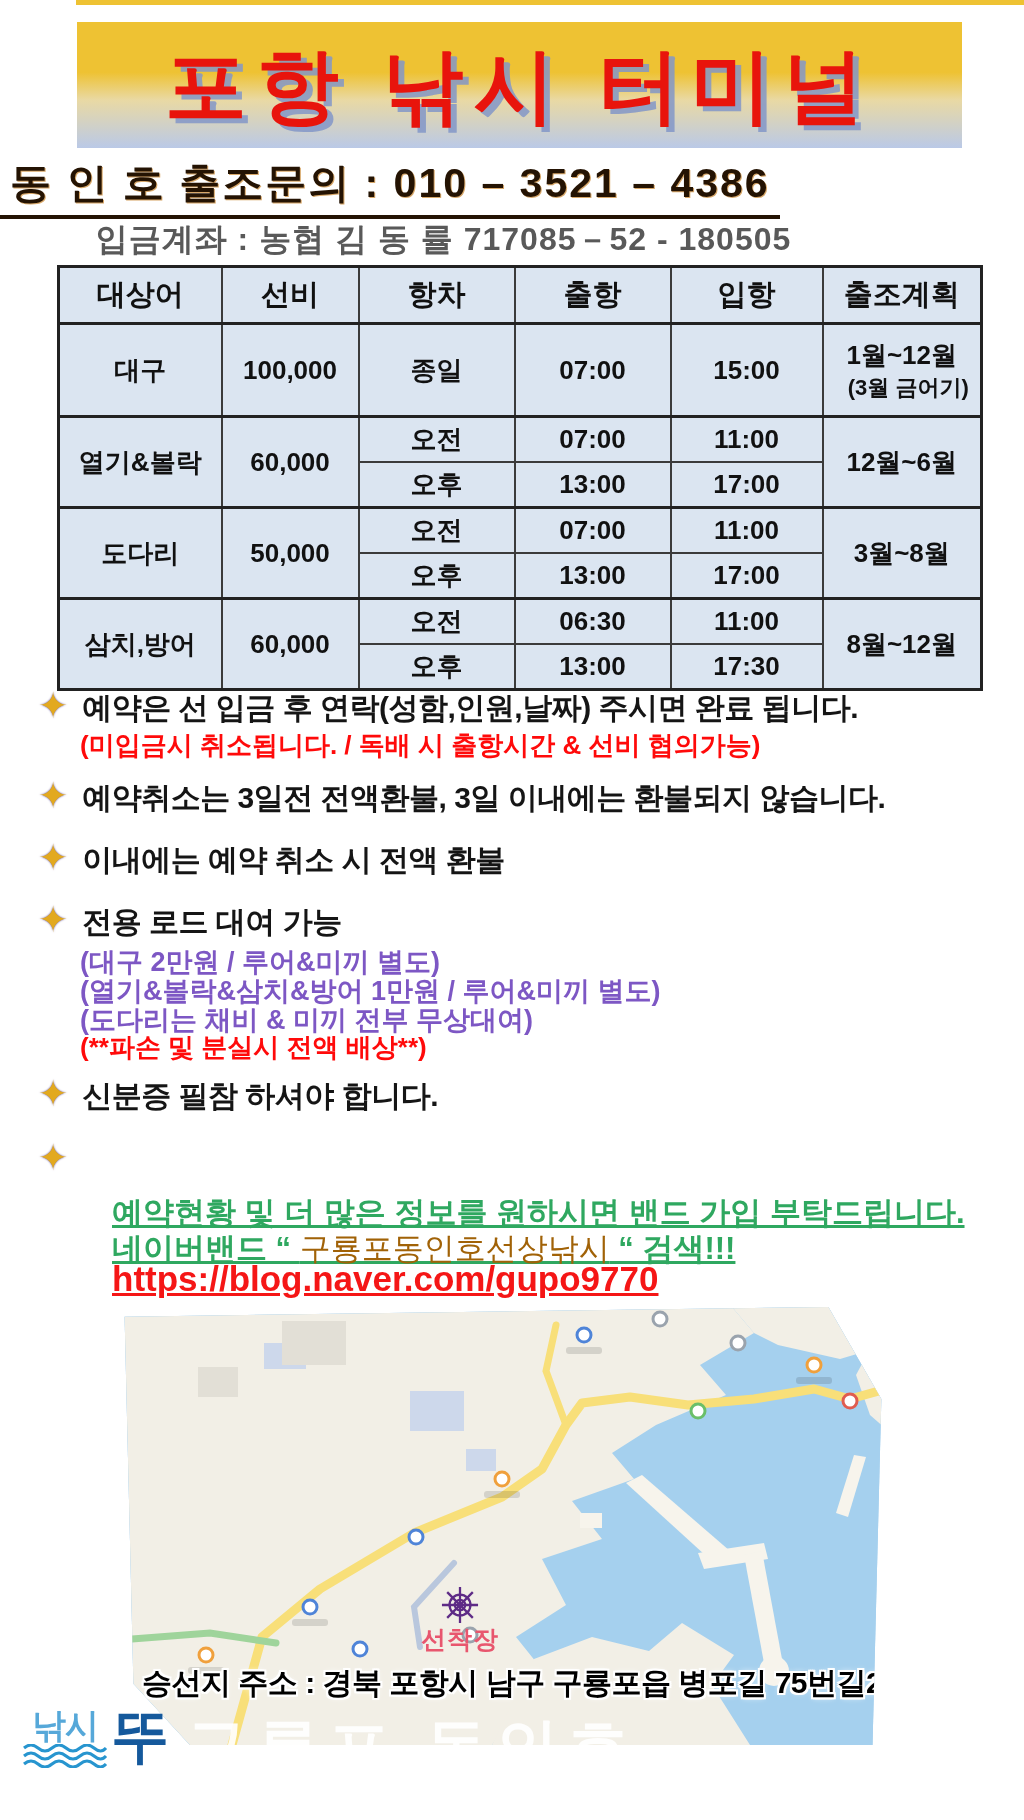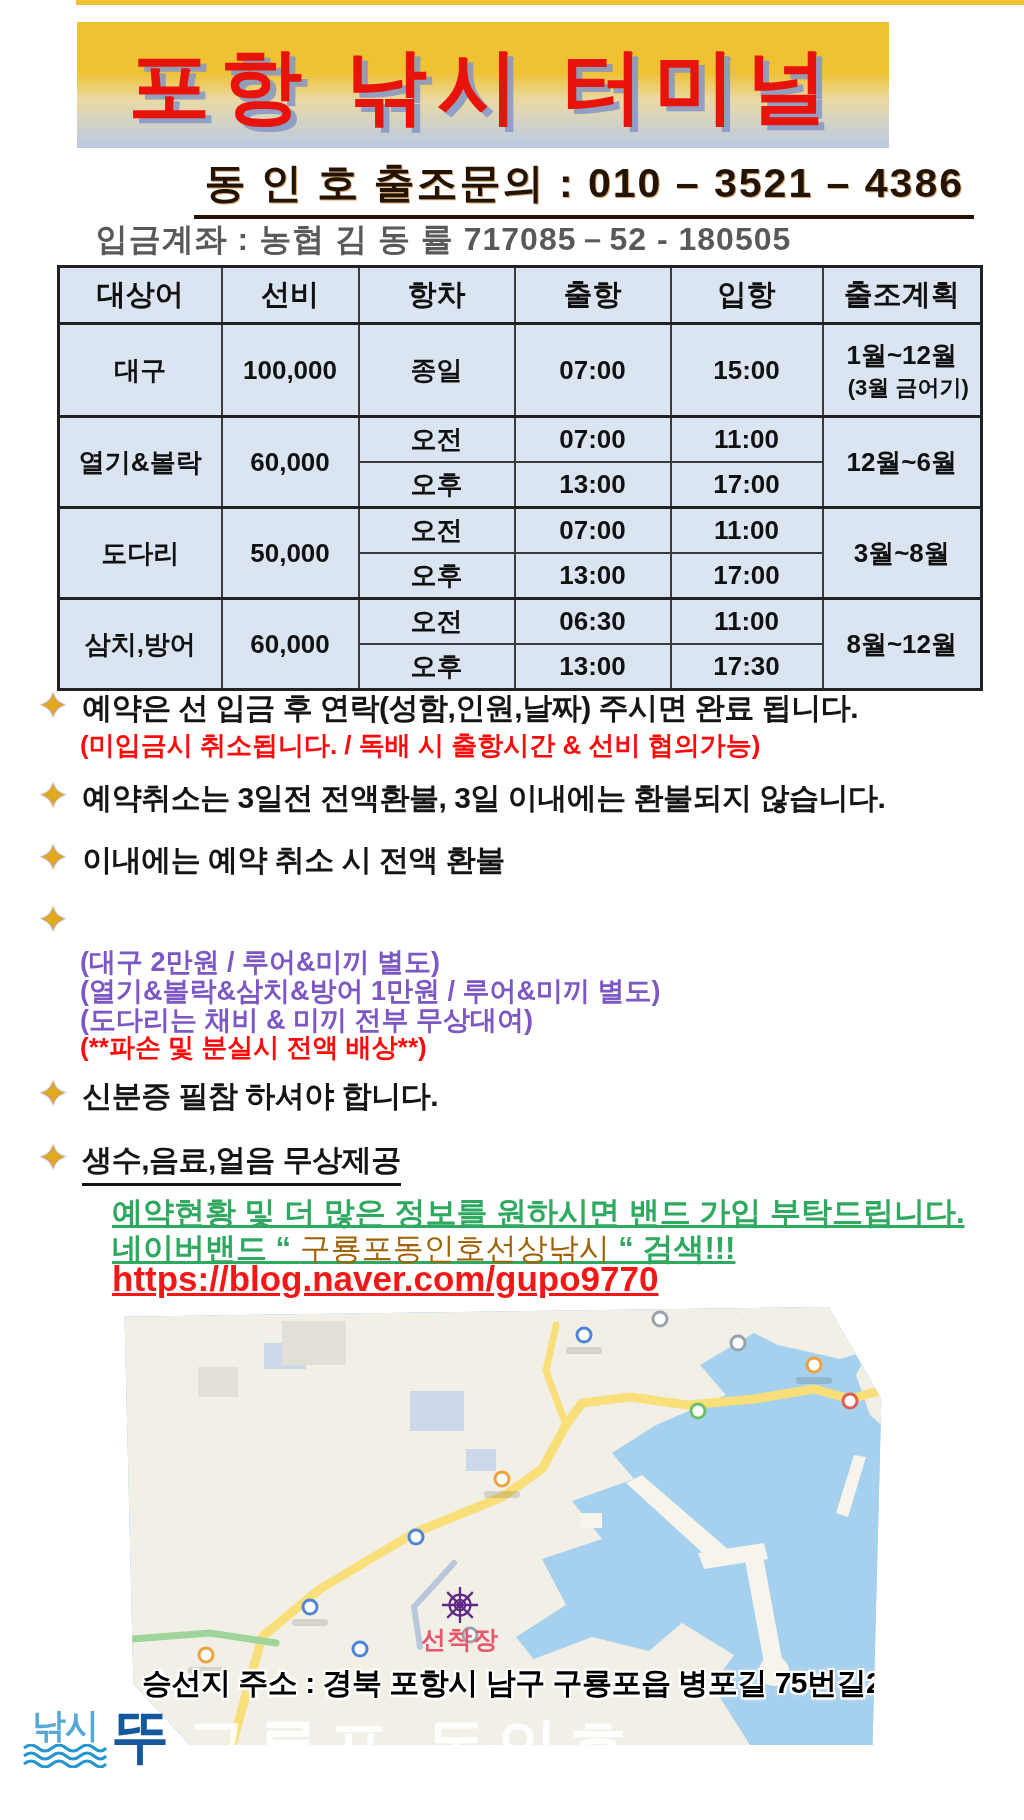--- a/index.html
+++ b/index.html
@@ -5,31 +5,31 @@
   html,body{margin:0;padding:0;}
   body{
     width:1024px;height:1820px;position:relative;overflow:hidden;
     background:#ffffff;font-family:"Liberation Sans","DejaVu Sans",sans-serif;
   }
   .abs{position:absolute;}
   
   .top-strip{left:76px;top:0;width:948px;height:5px;background:#eec233;}
   
   .banner{
-    left:77px;top:22px;width:812px;height:126px;
+    left:77px;top:22px;width:885px;height:126px;
     background:linear-gradient(180deg,#eec233 0%,#eec233 40%,#e9d9a4 62%,#bac9e7 100%);
     text-align:center;
   }
   .banner-title{
     margin:0;font-size:82px;font-weight:bold;color:#e8140c;letter-spacing:10px;
     line-height:128px;white-space:nowrap;
     text-shadow:6px 5px 0 rgba(130,150,200,.85);
   }
   
-  .phone-row{top:156px;left:0;width:974px;text-align:right;}
+  .phone-row{top:156px;left:0;width:974px;text-align:left;}
   .phone-text{
     display:inline-block;font-size:41px;font-weight:bold;color:#241303;
     letter-spacing:2px;border-bottom:4px solid #241303;padding:0 10px 4px;
     text-shadow:1px 1px 0 #d8a86a;white-space:nowrap;
   }
   .account-row{top:218px;left:0;width:887px;text-align:center;}
   .account-text{
     display:inline-block;font-size:32px;font-weight:bold;color:#595959;
     letter-spacing:1px;white-space:nowrap;
   }
@@ -195,34 +195,34 @@
   <span class="ntext">예약취소는 3일전 전액환불, 3일 이내에는 환불되지 않습니다.</span>
 </div>
 
 <div class="note" style="top:840px">
   <span class="star">✦</span>
   <span class="ntext">이내에는 예약 취소 시 전액 환불</span>
 </div>
 
 <div class="note" style="top:902px">
   <span class="star">✦</span>
+  <span class="ntext">전용 로드 대여 가능</span>
 </div>
 <div class="subline purple" style="top:944px">(대구 2만원 / 루어&amp;미끼 별도)</div>
 <div class="subline purple" style="top:973px">(열기&amp;볼락&amp;삼치&amp;방어 1만원 / 루어&amp;미끼 별도)</div>
 <div class="subline purple" style="top:1002px">(도다리는 채비 &amp; 미끼 전부 무상대여)</div>
 <div class="subline red" style="top:1030px">(**파손 및 분실시 전액 배상**)</div>
 
 <div class="note" style="top:1076px">
   <span class="star">✦</span>
   <span class="ntext">신분증 필참 하셔야 합니다.</span>
 </div>
 
 <div class="note" style="top:1140px">
   <span class="star">✦</span>
-  <span class="ntext u">생수,음료,얼음 무상제공</span>
 </div>
 
 <div class="green-line" style="top:1192px">예약현황 및 더 많은 정보를 원하시면 밴드 가입 부탁드립니다.</div>
 <div class="green-line" style="top:1228px"><span>네이버밴드 “ </span><span class="band-name">구룡포동인호선상낚시</span><span> “ 검색!!!</span></div>
 <a class="blog-url">https://blog.naver.com/gupo9770</a>
 
 <div class="abs map-outer">
   <div class="map-inner">
     <svg class="mapgfx" viewBox="0 0 882 438" preserveAspectRatio="none">
       <rect x="0" y="0" width="882" height="438" fill="#a5d0ee"></rect>

